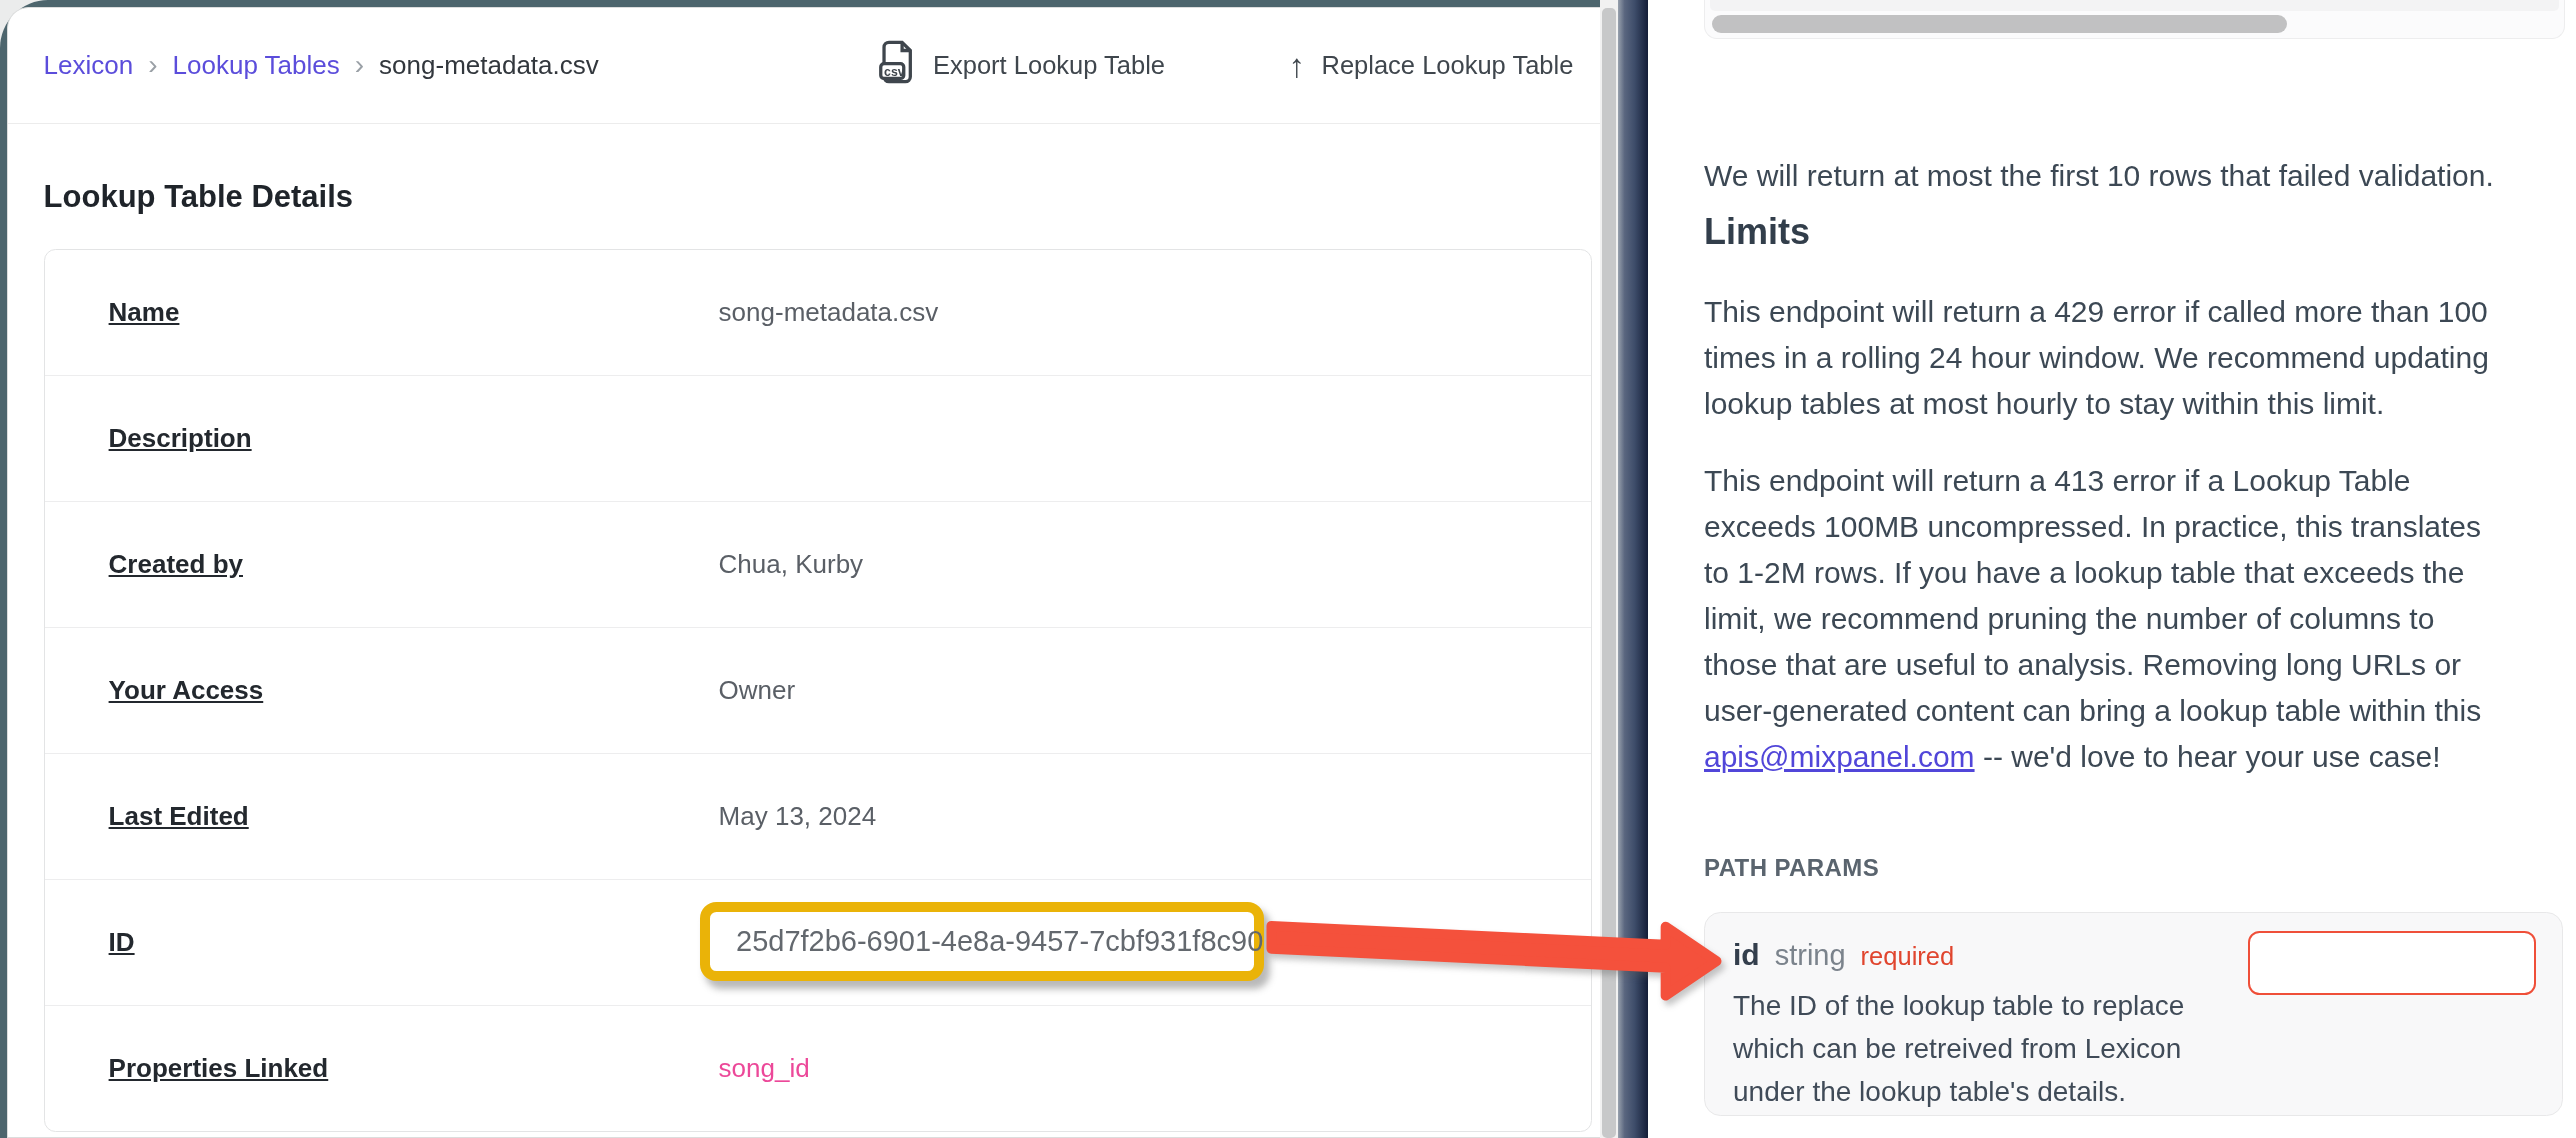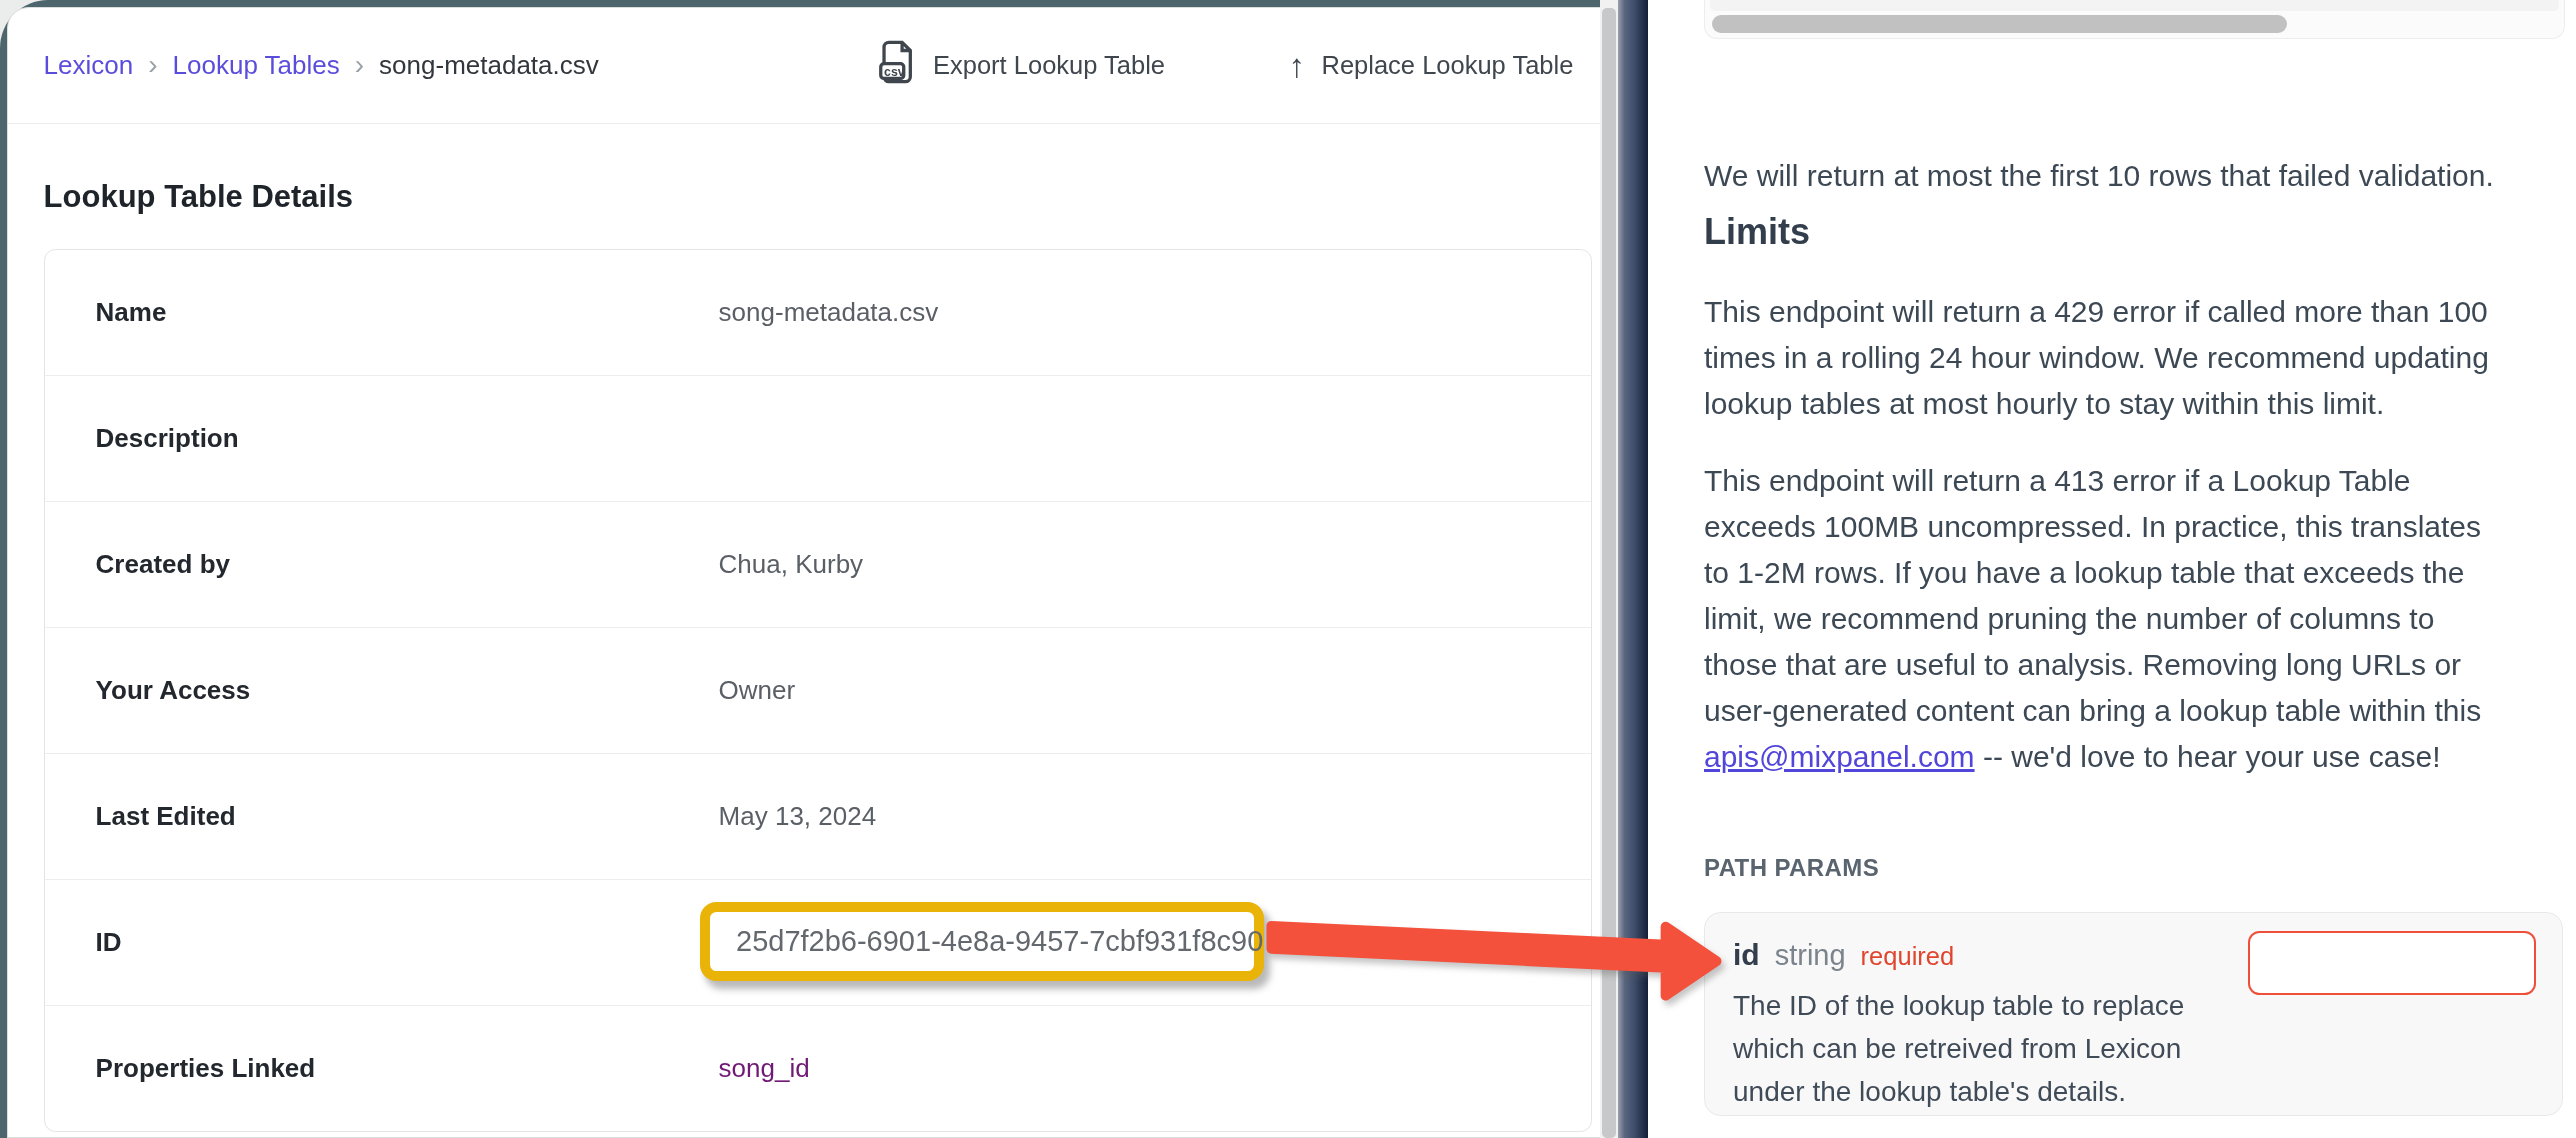--- a/index.html
+++ b/index.html
@@ -21,23 +21,23 @@
     font-size:25.5px;font-weight:500;cursor:pointer;}
   #export-btn{left:871px;}
   #replace-btn{left:1281px;}
   .up-glyph{font-size:33px;color:#3f464d;line-height:1;}
   
   #section-title{left:36px;top:171px;font-size:31px;font-weight:700;color:#1f242a;}
   #details-card{left:36px;top:241px;width:1548px;border:0.8px solid #e3e4e5;border-radius:11.5px;
     box-sizing:border-box;background:#fff;}
   .d-row{position:relative;height:125px;display:flex;align-items:center;}
   .d-row + .d-row{border-top:0.8px solid #ededee;}
-  .d-label{margin-left:51px;font-size:26px;font-weight:600;color:#23282e;}
+  .d-label{margin-left:64px;font-size:26px;font-weight:600;color:#23282e;text-decoration:underline;}
   .d-value{position:absolute;left:674px;font-size:26px;color:#5a5f66;}
-  .d-link{color:#701a75;cursor:pointer;}
+  .d-link{color:#ec4899;cursor:pointer;}
   
   #v-scroll-track{left:1600px;top:0;width:18px;height:1139px;background:#f1f1f1;}
   #v-scroll-thumb{left:1.6px;top:8.2px;width:14px;height:1130px;background:#c7c8c9;border-radius:5px;position:absolute;}
   #navy-divider{left:1618px;top:0;width:30px;height:1139px;
     background:linear-gradient(90deg,#98a1ad 0%,#5a667f 22%,#3e4d6a 55%,#141e38 100%);}
   
   #docs{left:1648px;top:0;width:928px;height:1077px;background:#ffffff;}
   #code-bottom{left:56px;top:-1.6px;width:861px;height:41px;background:#fbfbfc;
     border:0.8px solid #ededee;border-top:none;border-radius:0 0 13px 13px;box-sizing:border-box;position:absolute;}
   #code-bottom-fill{position:absolute;left:5px;top:0;right:5px;height:13px;background:#f3f3f4;border-radius:0 0 5px 5px;}

